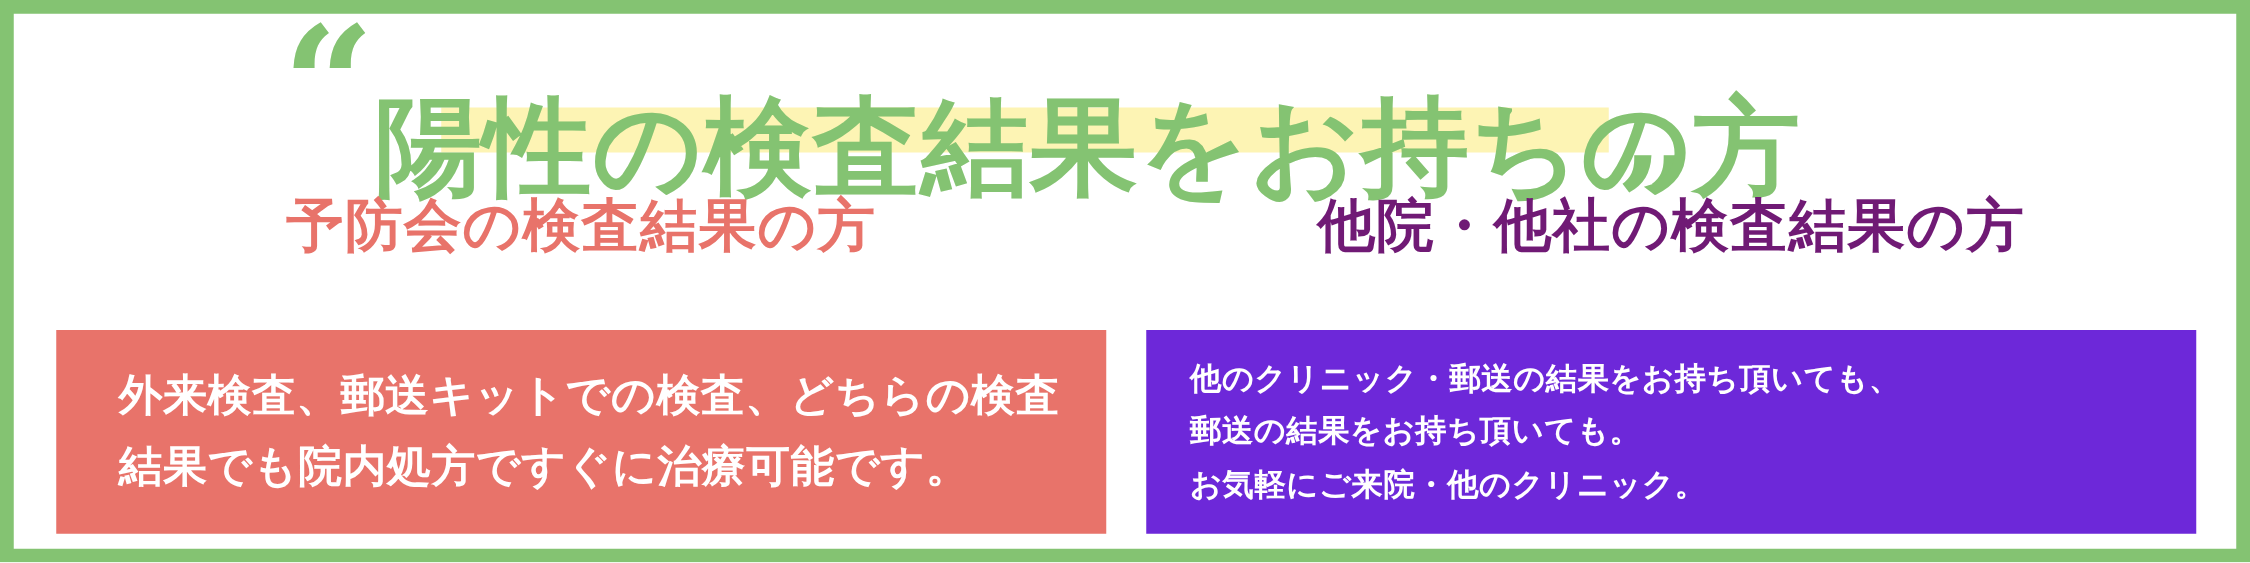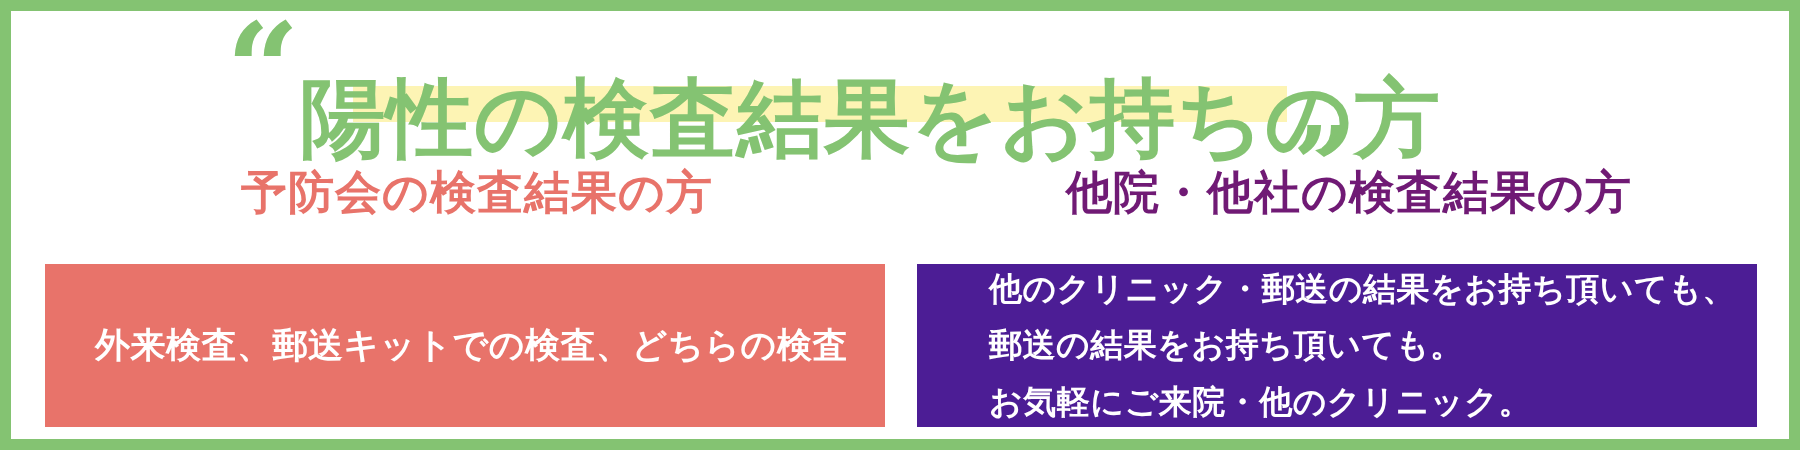--- a/index.html
+++ b/index.html
@@ -93,21 +93,21 @@
   .col-right { left: 917px; }
 
   .sub-head {
     width: 100%;
     text-align: center;
     font-size: 46px;
     line-height: 1.15;
     font-weight: 700;
     letter-spacing: 1px;
     white-space: nowrap;
-    margin: 12px;
+    margin: 0;
     padding: 6px 0 0 0;
   }
   .sub-head.red  { color: #e8736a; }
   .sub-head.blue { color: #701a75; }
 
   .panel {
     position: absolute;
     left: 0;
     top: 116px;
     width: 840px;
@@ -117,41 +117,42 @@
     font-size: 35px;
     font-weight: 700;
     line-height: 1.62;
     letter-spacing: 0.5px;
     padding: 0 0 0 50px;
     display: flex;
     flex-direction: column;
     justify-content: center;
   }
   .panel.red  { background: #e8736a; }
-  .panel.blue { background: #4c1d95; font-size: 33px; line-height: 1.70; padding-left: 72px; }
+  .panel.blue { background: #6d28d9; font-size: 25px; line-height: 1.70; padding-left: 35px; }
   .panel p { margin: 0; white-space: nowrap; }
 </style>
 </head>
 <body>
 
 <div class="banner">
 
   <div class="frame"></div>
 
   <div class="title-area">
     <div class="highlight-band"></div>
     <span class="quote-open">“</span>
     <span class="quote-close">“</span>
     <h1 class="main-title">陽性の検査結果をお持ちの方</h1>
   </div>
 
   <div class="col col-left">
     <h2 class="sub-head red">予防会の検査結果の方</h2>
     <div class="panel red">
       <p>外来検査、郵送キットでの検査、どちらの検査</p>
+      <p>結果でも院内処方ですぐに治療可能です。</p>
     </div>
   </div>
 
   <div class="col col-right">
     <h2 class="sub-head blue">他院・他社の検査結果の方</h2>
     <div class="panel blue">
       <p>他のクリニック・郵送の結果をお持ち頂いても、</p>
       <p>郵送の結果をお持ち頂いても。</p>
       <p>お気軽にご来院・他のクリニック。</p>
     </div>

